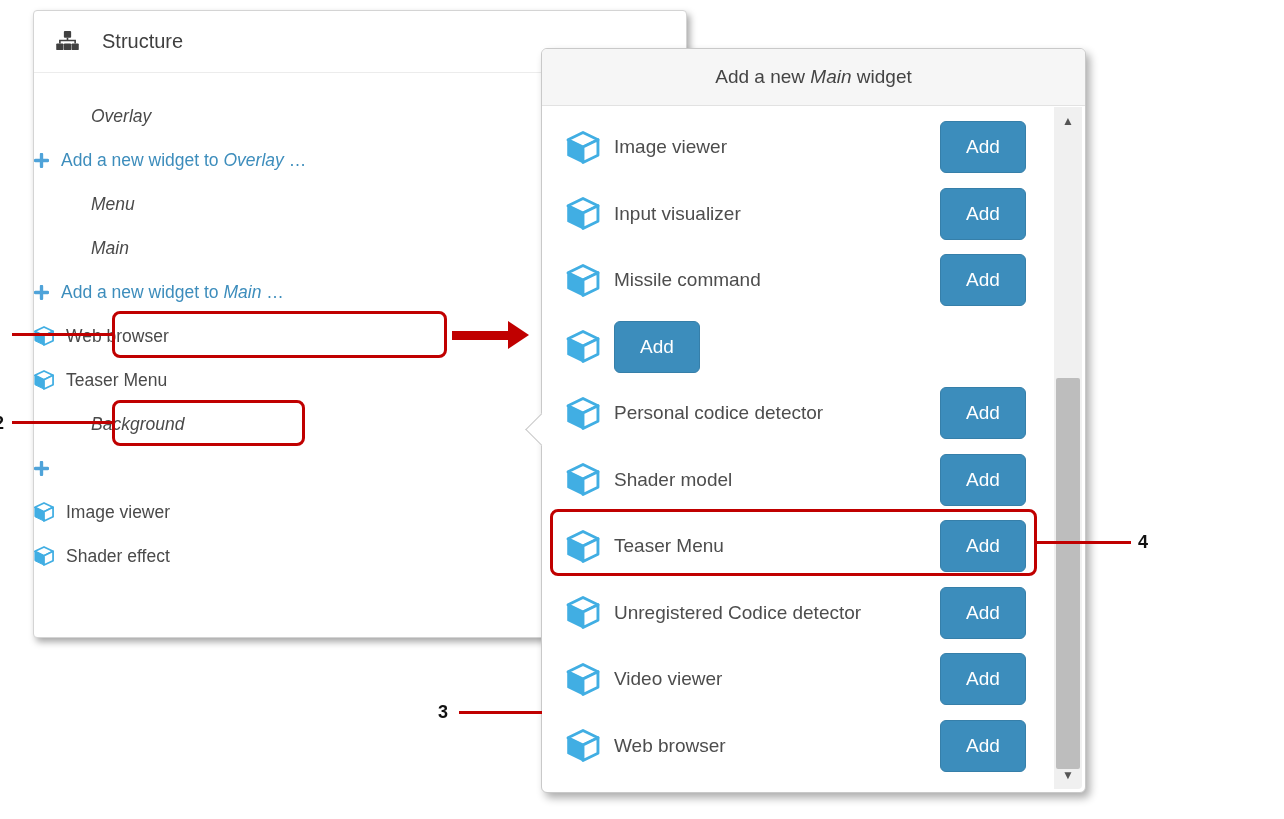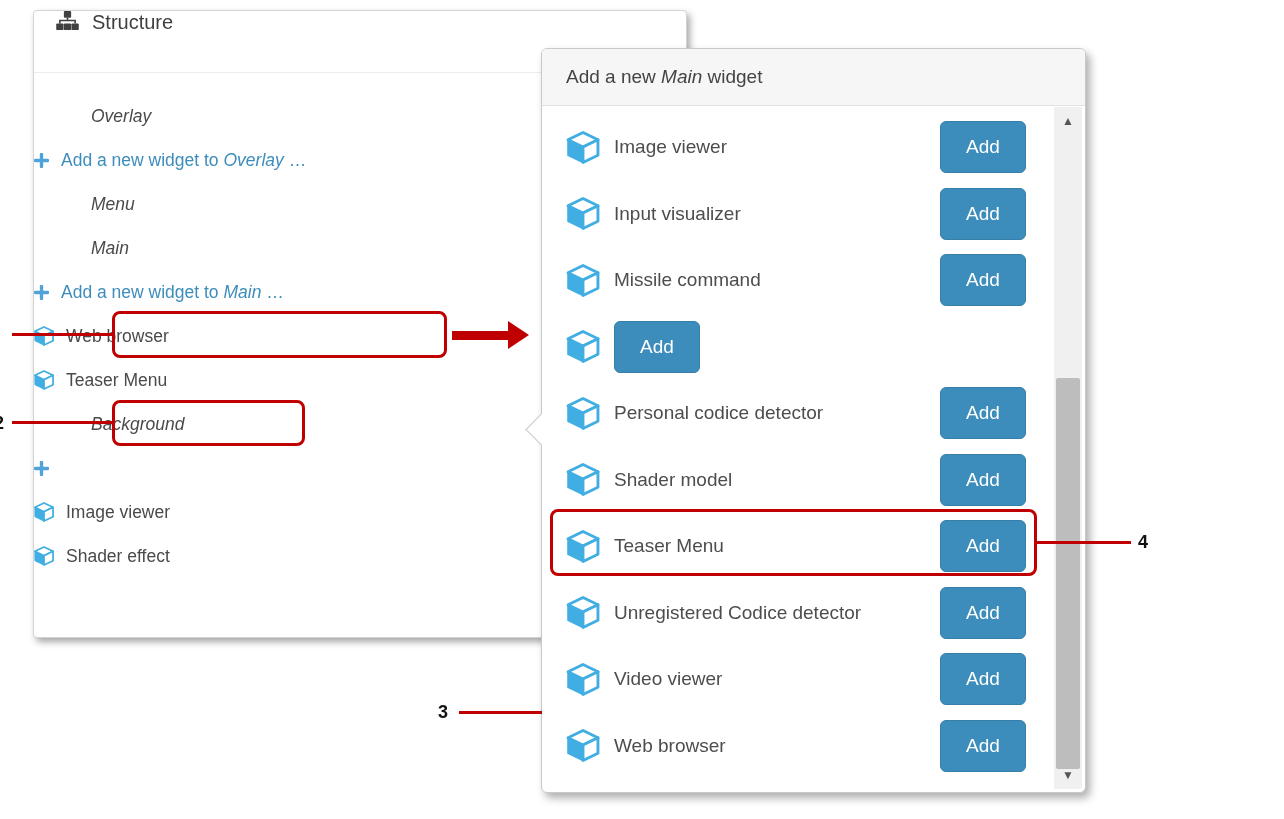--- a/index.html
+++ b/index.html
@@ -11,21 +11,21 @@
   }
 
   
   .structure-panel {
     position:absolute; left:33px; top:10px; width:654px; height:628px;
     background:#fff; border:1px solid #d4d4d4; border-radius:4px;
     box-shadow:3px 4px 7px rgba(0,0,0,.35);
     z-index:1;
   }
   .panel-header {
-    height:62px; display:flex; gap:13px;
+    height:62px; display:flex; align-items:center; gap:23px;
     padding:0 22px; border-bottom:1px solid #ececec;
   }
   .panel-title { font-size:20px; color:#3f3f3f; }
   .tree { padding-top:21px; }
   .tree-section-label {
     height:44px; line-height:44px; padding-left:57px;
     font-style:italic; font-size:17.5px; color:#4a4a4a;
   }
   .tree-item {
     height:44px; display:flex; align-items:center;
@@ -43,21 +43,21 @@
     z-index:2;
   }
   .popup-beak {
     position:absolute; left:-12px; top:369px; width:23px; height:23px;
     background:#fff; border-left:1px solid #c9c9c9; border-bottom:1px solid #c9c9c9;
     transform:rotate(45deg);
   }
   .popup-header {
     height:57px; background:#f6f6f6; border-bottom:1px solid #e2e2e2;
     border-radius:5px 5px 0 0; display:flex; align-items:center;
-    padding:0 24px; font-size:19px; color:#444;
+    padding:0 24px; font-size:19px; color:#444;justify-content:center;
   }
   .popup-header .tgt { font-style:italic; }
   .popup-list { margin-top:8px; }
   .widget-row {
     height:66.5px; display:flex; align-items:center;
     padding:0 59px 0 24px; gap:14px;
   }
   .row-label { font-size:19px; color:#4d4d4d; flex:1; }
   .add-button {
     width:86px; height:52px; background:#3c8dbc; border:1px solid #367fa9;

